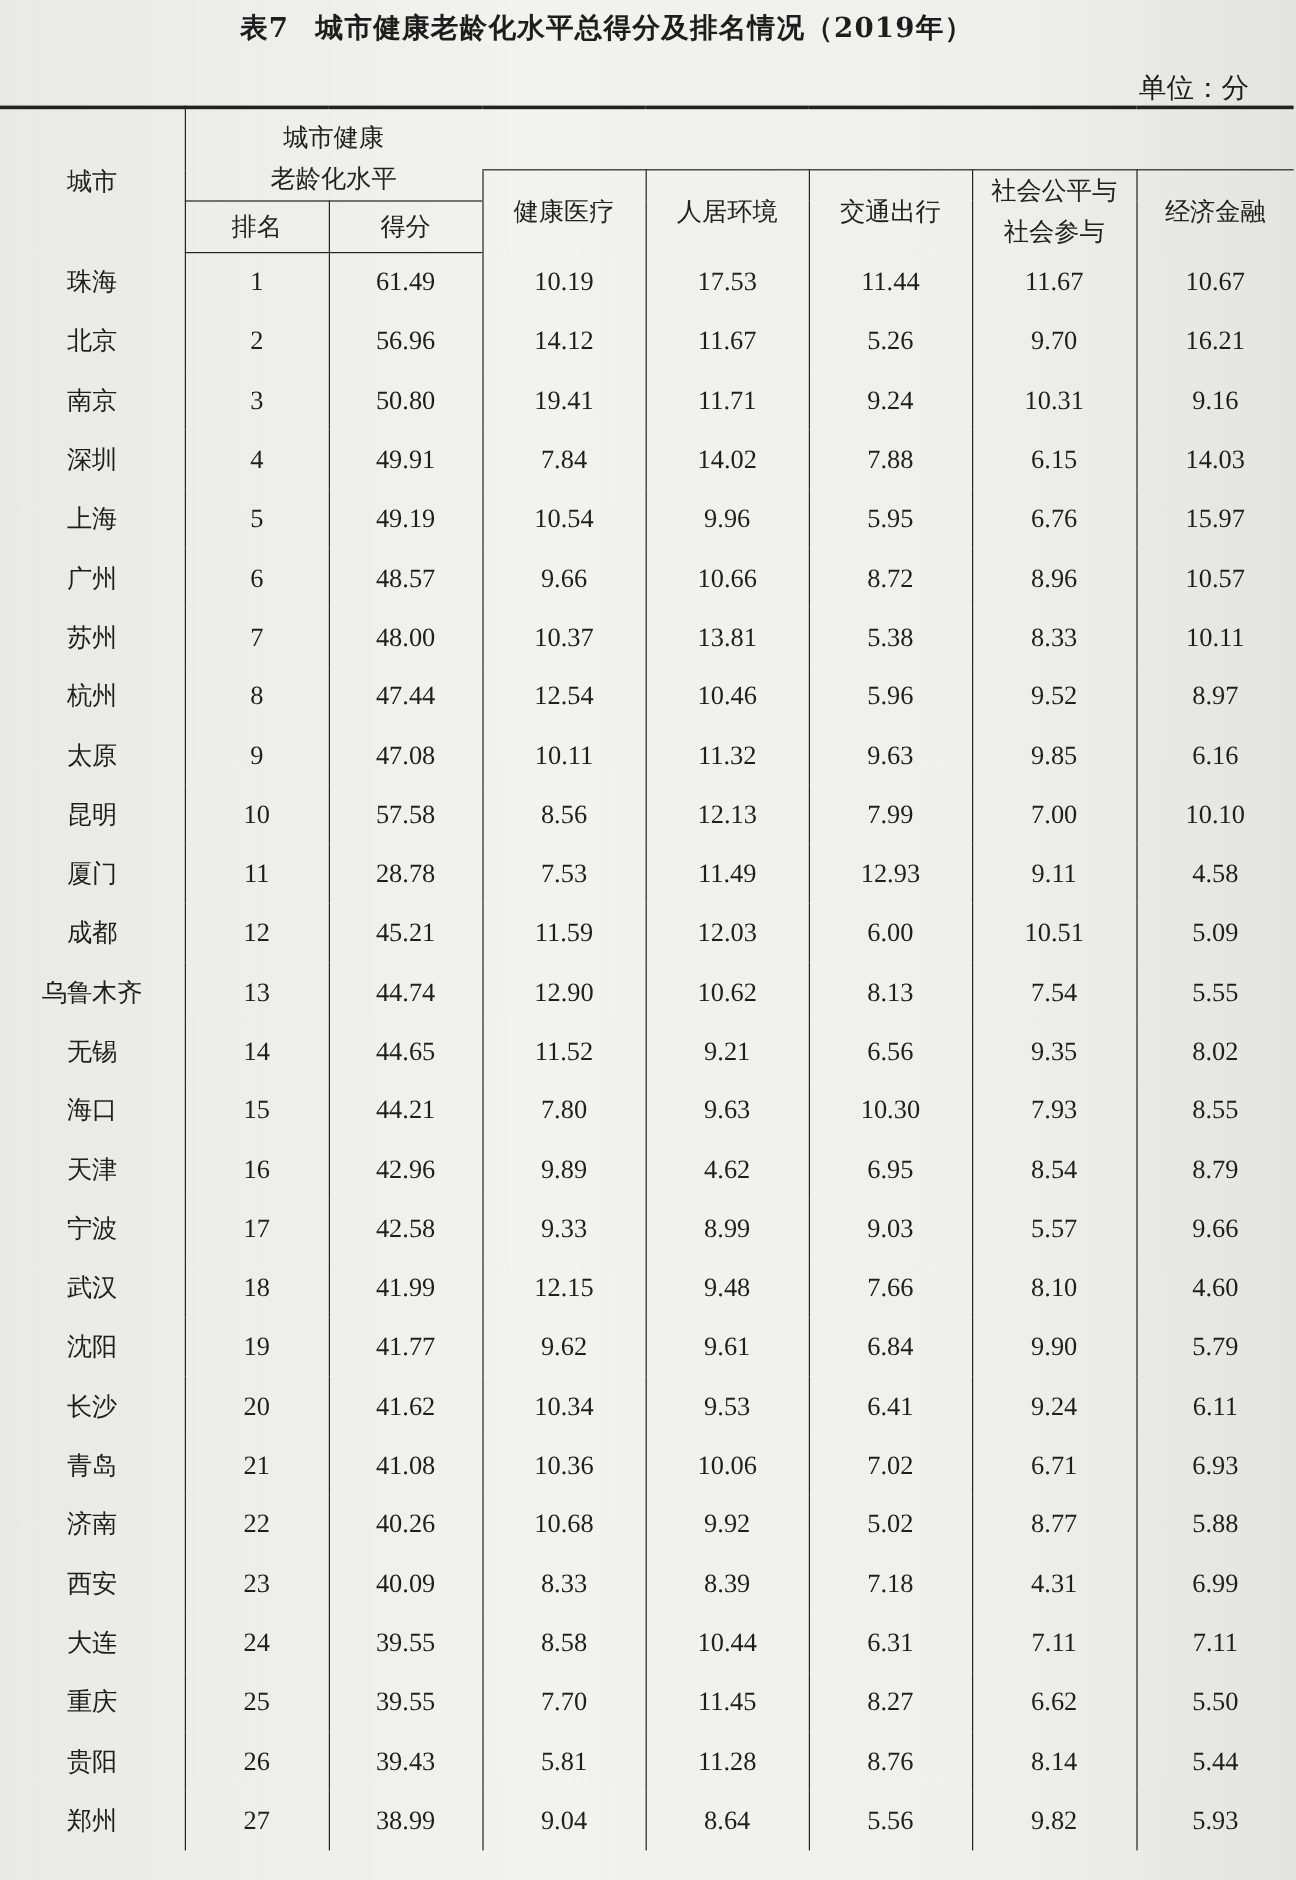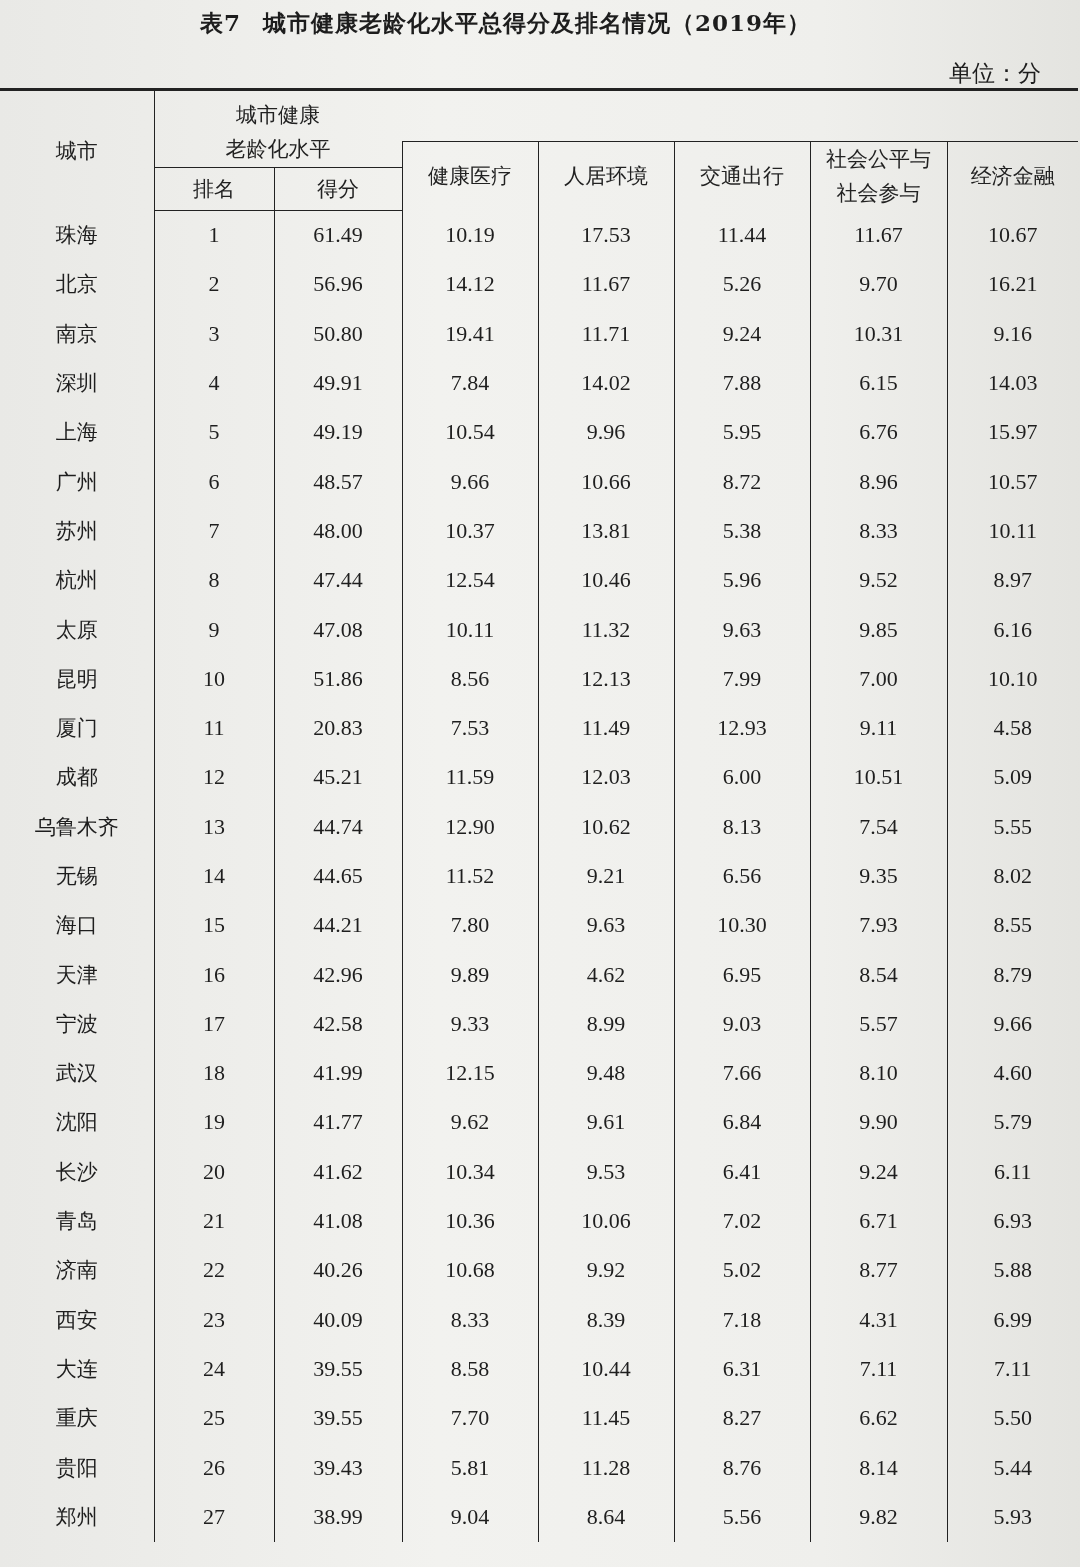--- a/index.html
+++ b/index.html
@@ -205,31 +205,31 @@
           <td class="vline">47.08</td>
           <td class="vline">10.11</td>
           <td class="vline">11.32</td>
           <td class="vline">9.63</td>
           <td class="vline">9.85</td>
           <td class="vline">6.16</td>
         </tr>
         <tr>
           <td class="city">昆明</td>
           <td class="vline">10</td>
-          <td class="vline">51.86</td>
+          <td class="vline">57.58</td>
           <td class="vline">8.56</td>
           <td class="vline">12.13</td>
           <td class="vline">7.99</td>
           <td class="vline">7.00</td>
           <td class="vline">10.10</td>
         </tr>
         <tr>
           <td class="city">厦门</td>
           <td class="vline">11</td>
-          <td class="vline">20.83</td>
+          <td class="vline">28.78</td>
           <td class="vline">7.53</td>
           <td class="vline">11.49</td>
           <td class="vline">12.93</td>
           <td class="vline">9.11</td>
           <td class="vline">4.58</td>
         </tr>
         <tr>
           <td class="city">成都</td>
           <td class="vline">12</td>
           <td class="vline">45.21</td>

